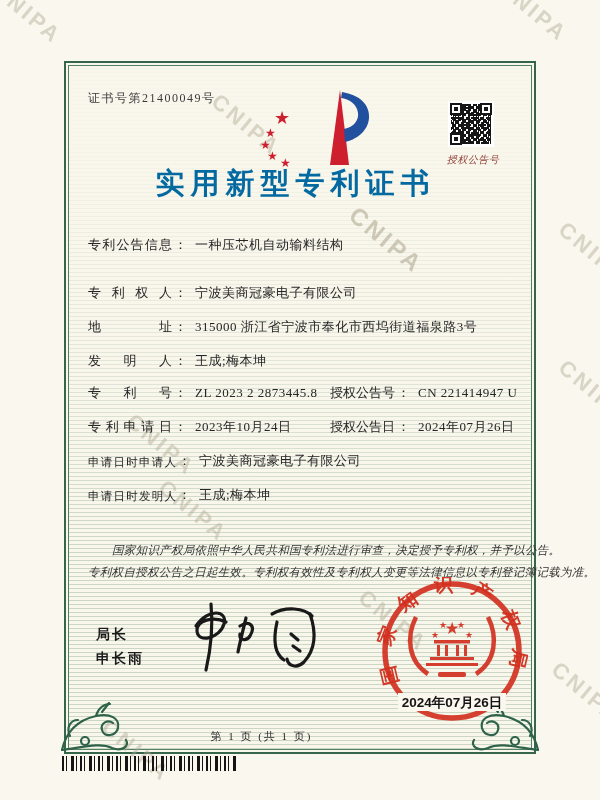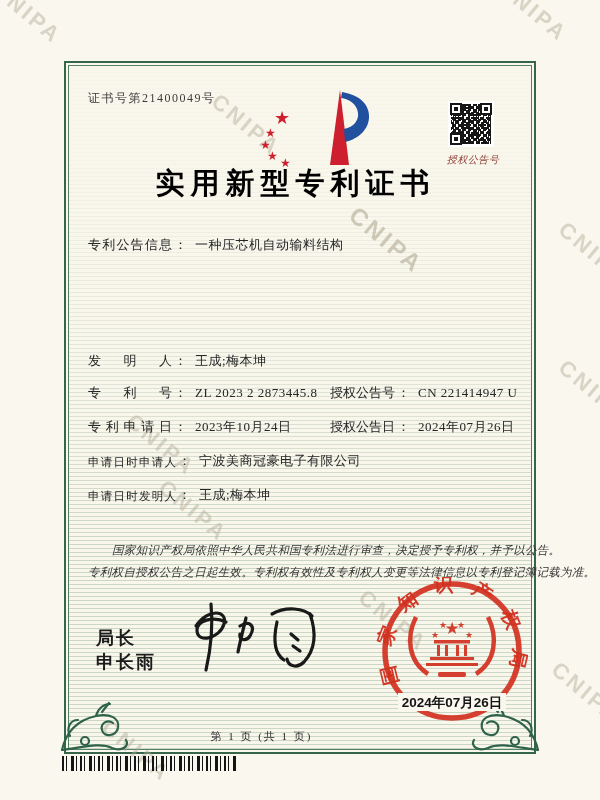--- a/index.html
+++ b/index.html
@@ -32,39 +32,39 @@
       background:
         repeating-conic-gradient(#161616 0% 25%, transparent 0% 50%) 0 0/5px 5px,
         repeating-conic-gradient(#161616 0% 25%, transparent 0% 50%) 1px 2px/7px 7px;}
   .qrf{position:absolute;width:12px;height:12px;box-sizing:border-box;border:2px solid #161616;background:#fff;}
   .qrf-d{position:absolute;left:2px;top:2px;width:4px;height:4px;background:#161616;}
   .qrf-tl{left:2px;top:2px;} .qrf-tr{right:2px;top:2px;} .qrf-bl{left:2px;bottom:2px;}
   .qr-caption{position:absolute;left:438px;top:153px;width:70px;z-index:4;text-align:center;
       font-size:10px;font-style:italic;letter-spacing:0.5px;color:#8f3c31;}
 
   .title{position:absolute;left:65px;top:164px;width:471px;z-index:4;margin:0;text-align:center;
-      font-size:29px;font-weight:bold;letter-spacing:6px;color:#000000;padding-right:10px;box-sizing:border-box;}
+      font-size:29px;font-weight:bold;letter-spacing:6px;color:#0369a1;padding-right:10px;box-sizing:border-box;}
 
   
   .row{position:absolute;left:88px;width:440px;z-index:4;font-size:13px;color:#262626;white-space:nowrap;}
   .flabel{display:inline-block;width:84px;text-align:justify;text-align-last:justify;vertical-align:bottom;}
   .flabel.small{width:88px;font-size:11.5px;}
   .colon{padding:0 8px 0 2px;}
   .fvalue{letter-spacing:0.5px;}
   .rcol{position:absolute;left:242px;top:0;}
 
   
   .statement{position:absolute;left:88px;top:540px;width:440px;z-index:4;font-size:11.5px;
       font-style:italic;color:#333;letter-spacing:0.3px;}
   .statement .ln{white-space:nowrap;height:22px;line-height:21px;font-style:italic;}
   .statement .ln.first{text-indent:24px;}
 
   
   .officer{position:absolute;left:96px;z-index:4;font-family:"Liberation Sans","DejaVu Sans",sans-serif;
-      font-weight:600;font-size:18px;letter-spacing:2px;color:#1c1c1c;}
+      font-weight:600;font-size:14px;letter-spacing:2px;color:#1c1c1c;}
   .signature{position:absolute;left:180px;top:598px;z-index:4;}
 
   .seal{position:absolute;left:376px;top:577px;z-index:5;}
   .seal-text{font-family:"Liberation Serif","DejaVu Serif",serif;font-weight:bold;}
   .seal-date{font-family:"Liberation Sans","DejaVu Sans",sans-serif;font-weight:bold;}
 
   .footer{position:absolute;left:65px;top:729px;width:393px;z-index:4;text-align:center;
       font-size:11px;letter-spacing:2px;color:#2b2b2b;}
   .barcode{position:absolute;left:62px;top:756px;width:174px;height:15px;z-index:4;
       background:repeating-linear-gradient(90deg,#141414 0 2px,transparent 2px 4px,#141414 4px 5px,
@@ -139,20 +139,26 @@
     <div class="qrf qrf-bl">
         <div class="qrf-d"></div>
       </div>
   </div>
   <div class="qr-caption">授权公告号</div>
 
   <h1 class="title">实用新型专利证书</h1>
 
   <div class="row" style="top:236px">
     <span class="flabel">专利公告信息</span><span class="colon">：</span><span class="fvalue">一种压芯机自动输料结构</span>
+  </div>
+  <div class="row" style="top:284px">
+    <span class="flabel">专利权人</span><span class="colon">：</span><span class="fvalue">宁波美商冠豪电子有限公司</span>
+  </div>
+  <div class="row" style="top:318px">
+    <span class="flabel">地址</span><span class="colon">：</span><span class="fvalue">315000 浙江省宁波市奉化市西坞街道福泉路3号</span>
   </div>
   <div class="row" style="top:352px">
     <span class="flabel">发明人</span><span class="colon">：</span><span class="fvalue">王成;梅本坤</span>
   </div>
   <div class="row" style="top:384px">
     <span class="flabel">专利号</span><span class="colon">：</span><span class="fvalue">ZL 2023 2 2873445.8</span>
     <span class="rcol">
       <span>授权公告号</span><span class="colon">：</span><span class="fvalue">CN 221414947 U</span>
     </span>
   </div>

